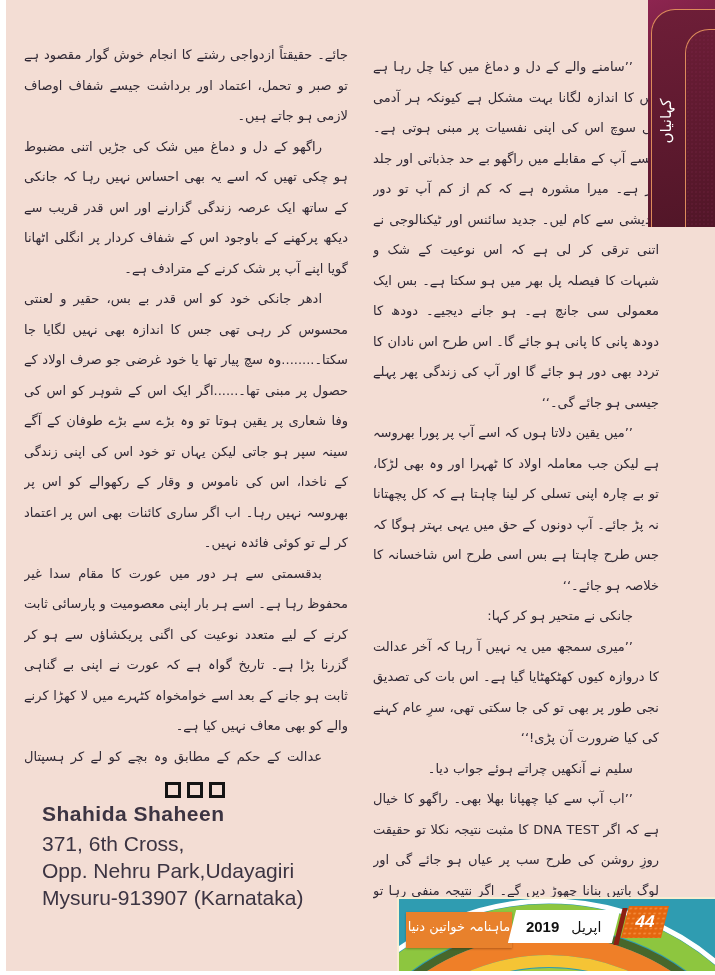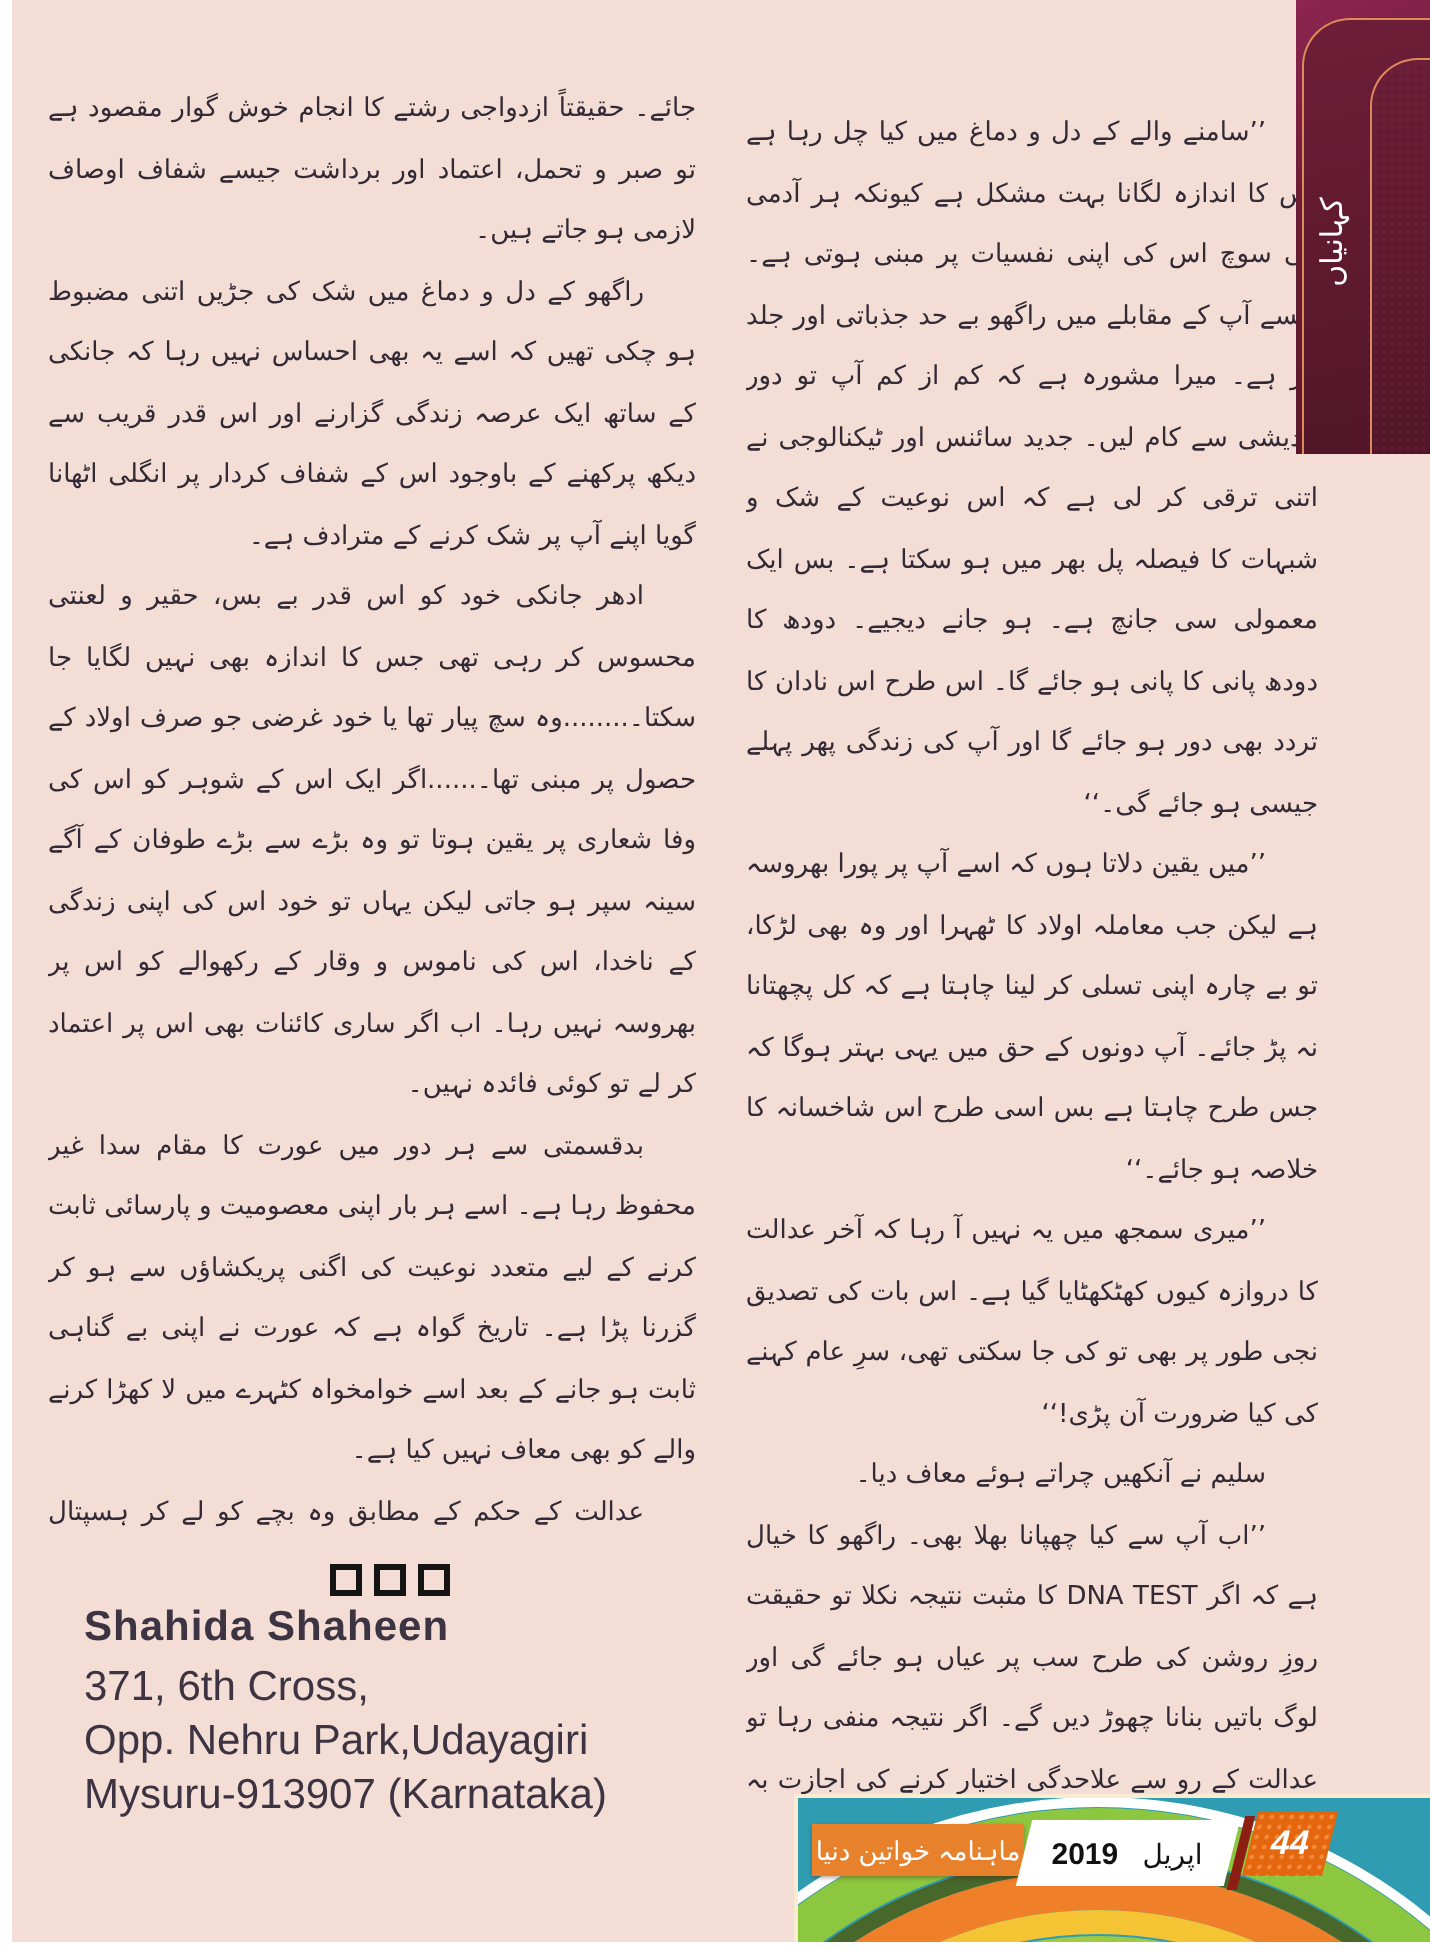--- a/index.html
+++ b/index.html
@@ -35,21 +35,21 @@
   .tab-shape.s2{left:37px;top:29px;width:80px;height:240px;
       background:linear-gradient(165deg,#7c2145 0%,#5d1a31 80%);
       background-image:radial-gradient(#93336022 1px,transparent 1.4px);background-size:4px 4px;}
   .tab-label{position:absolute;left:-14px;top:112px;width:64px;color:#ffffff;font-size:15px;
       text-align:center;transform:rotate(-90deg);direction:rtl;white-space:nowrap;}
 
   
   .footer{position:absolute;right:0;bottom:4px;width:316px;height:72px;overflow:hidden;
       border-left:2px solid #f8edd2;border-top:2px solid #f8edd2;}
   .footer svg{position:absolute;left:0;top:0;}
-  .badge-magazine{position:absolute;left:7px;top:13px;width:106px;height:26px;background:#e8812c;
+  .badge-magazine{position:absolute;left:7px;top:13px;width:106px;height:36px;background:#e8812c;
       color:#ffffff;font-size:13px;line-height:29px;text-align:center;direction:rtl;
       box-shadow:0 1px 2px rgba(60,20,0,.35);}
   .strip-date{position:absolute;left:113px;top:11px;width:104px;height:33px;background:#ffffff;
       transform:skewX(-14deg);line-height:33px;text-align:center;direction:rtl;color:#111111;}
   .strip-date .inner{display:inline-block;transform:skewX(14deg);}
   .strip-date .month{font-size:14px;margin-left:7px;}
   .strip-date .year{font-size:15px;font-weight:bold;font-family:"Liberation Sans",sans-serif;}
   .slash-divider{position:absolute;left:219px;top:9px;width:5px;height:37px;background:#8c1f12;
       transform:skewX(-14deg);}
   .page-num{position:absolute;left:226px;top:7px;width:40px;height:32px;background:#e4660f;
@@ -59,22 +59,23 @@
 </style>
 </head>
 <body>
 
 <div class="page">
   <div class="paper"></div>
 
   <div class="col col-right">
     <p class="indent">’’سامنے والے کے دل و دماغ میں کیا چل رہا ہے اس کا اندازہ لگانا بہت مشکل ہے کیونکہ ہر آدمی کی سوچ اس کی اپنی نفسیات پر مبنی ہوتی ہے۔ ویسے آپ کے مقابلے میں راگھو بے حد جذباتی اور جلد باز ہے۔ میرا مشورہ ہے کہ کم از کم آپ تو دور اندیشی سے کام لیں۔ جدید سائنس اور ٹیکنالوجی نے اتنی ترقی کر لی ہے کہ اس نوعیت کے شک و شبہات کا فیصلہ پل بھر میں ہو سکتا ہے۔ بس ایک معمولی سی جانچ ہے۔ ہو جانے دیجیے۔ دودھ کا دودھ پانی کا پانی ہو جائے گا۔ اس طرح اس نادان کا تردد بھی دور ہو جائے گا اور آپ کی زندگی پھر پہلے جیسی ہو جائے گی۔‘‘</p>
     <p class="indent">’’میں یقین دلاتا ہوں کہ اسے آپ پر پورا بھروسہ ہے لیکن جب معاملہ اولاد کا ٹھہرا اور وہ بھی لڑکا، تو بے چارہ اپنی تسلی کر لینا چاہتا ہے کہ کل پچھتانا نہ پڑ جائے۔ آپ دونوں کے حق میں یہی بہتر ہوگا کہ جس طرح چاہتا ہے بس اسی طرح اس شاخسانہ کا خلاصہ ہو جائے۔‘‘</p>
+    <p class="indent">جانکی نے متحیر ہو کر کہا:</p>
     <p class="indent">’’میری سمجھ میں یہ نہیں آ رہا کہ آخر عدالت کا دروازہ کیوں کھٹکھٹایا گیا ہے۔ اس بات کی تصدیق نجی طور پر بھی تو کی جا سکتی تھی، سرِ عام کہنے کی کیا ضرورت آن پڑی!‘‘</p>
-    <p class="indent">سلیم نے آنکھیں چراتے ہوئے معاف دیا۔</p>
+    <p class="indent">سلیم نے آنکھیں چراتے ہوئے جواب دیا۔</p>
     <p class="indent">’’اب آپ سے کیا چھپانا بھلا بھی۔ راگھو کا خیال ہے کہ اگر DNA TEST کا مثبت نتیجہ نکلا تو حقیقت روزِ روشن کی طرح سب پر عیاں ہو جائے گی اور لوگ باتیں بنانا چھوڑ دیں گے۔ اگر نتیجہ منفی رہا تو عدالت کے رو سے علاحدگی اختیار کرنے کی اجازت بہ آسانی مل جائے گی۔‘‘</p>
 
   </div>
 
   <div class="col col-left">
     <p>جائے۔ حقیقتاً ازدواجی رشتے کا انجام خوش گوار مقصود ہے تو صبر و تحمل، اعتماد اور برداشت جیسے شفاف اوصاف لازمی ہو جاتے ہیں۔</p>
     <p class="indent">راگھو کے دل و دماغ میں شک کی جڑیں اتنی مضبوط ہو چکی تھیں کہ اسے یہ بھی احساس نہیں رہا کہ جانکی کے ساتھ ایک عرصہ زندگی گزارنے اور اس قدر قریب سے دیکھ پرکھنے کے باوجود اس کے شفاف کردار پر انگلی اٹھانا گویا اپنے آپ پر شک کرنے کے مترادف ہے۔</p>
     <p class="indent">ادھر جانکی خود کو اس قدر بے بس، حقیر و لعنتی محسوس کر رہی تھی جس کا اندازہ بھی نہیں لگایا جا سکتا۔........وہ سچ پیار تھا یا خود غرضی جو صرف اولاد کے حصول پر مبنی تھا۔......اگر ایک اس کے شوہر کو اس کی وفا شعاری پر یقین ہوتا تو وہ بڑے سے بڑے طوفان کے آگے سینہ سپر ہو جاتی لیکن یہاں تو خود اس کی اپنی زندگی کے ناخدا، اس کی ناموس و وقار کے رکھوالے کو اس پر بھروسہ نہیں رہا۔ اب اگر ساری کائنات بھی اس پر اعتماد کر لے تو کوئی فائدہ نہیں۔</p>
     <p class="indent">بدقسمتی سے ہر دور میں عورت کا مقام سدا غیر محفوظ رہا ہے۔ اسے ہر بار اپنی معصومیت و پارسائی ثابت کرنے کے لیے متعدد نوعیت کی اگنی پریکشاؤں سے ہو کر گزرنا پڑا ہے۔ تاریخ گواہ ہے کہ عورت نے اپنی بے گناہی ثابت ہو جانے کے بعد اسے خوامخواہ کٹہرے میں لا کھڑا کرنے والے کو بھی معاف نہیں کیا ہے۔</p>
     <p class="indent">عدالت کے حکم کے مطابق وہ بچے کو لے کر ہسپتال پہنچ گئی۔ راگھو بھی وہیں موجود تھا اور نظریں نیچی کیے لاتعلق سا بیٹھا ہوا تھا۔ اس کے بیگانہ انداز کو ملاحظہ کر کے جانکی کو دنگ رہ جانا پڑا۔ اندر سے بچے اور اس کے باپ کا نام پکارا گیا تو راگھو اٹھ کر اندر جانے لگا۔ جانکی نے آگے بڑھ کر اس کا راستہ روک لیا پھر براہ راست آنکھوں میں آنکھیں ڈال کر بولی۔</p>

